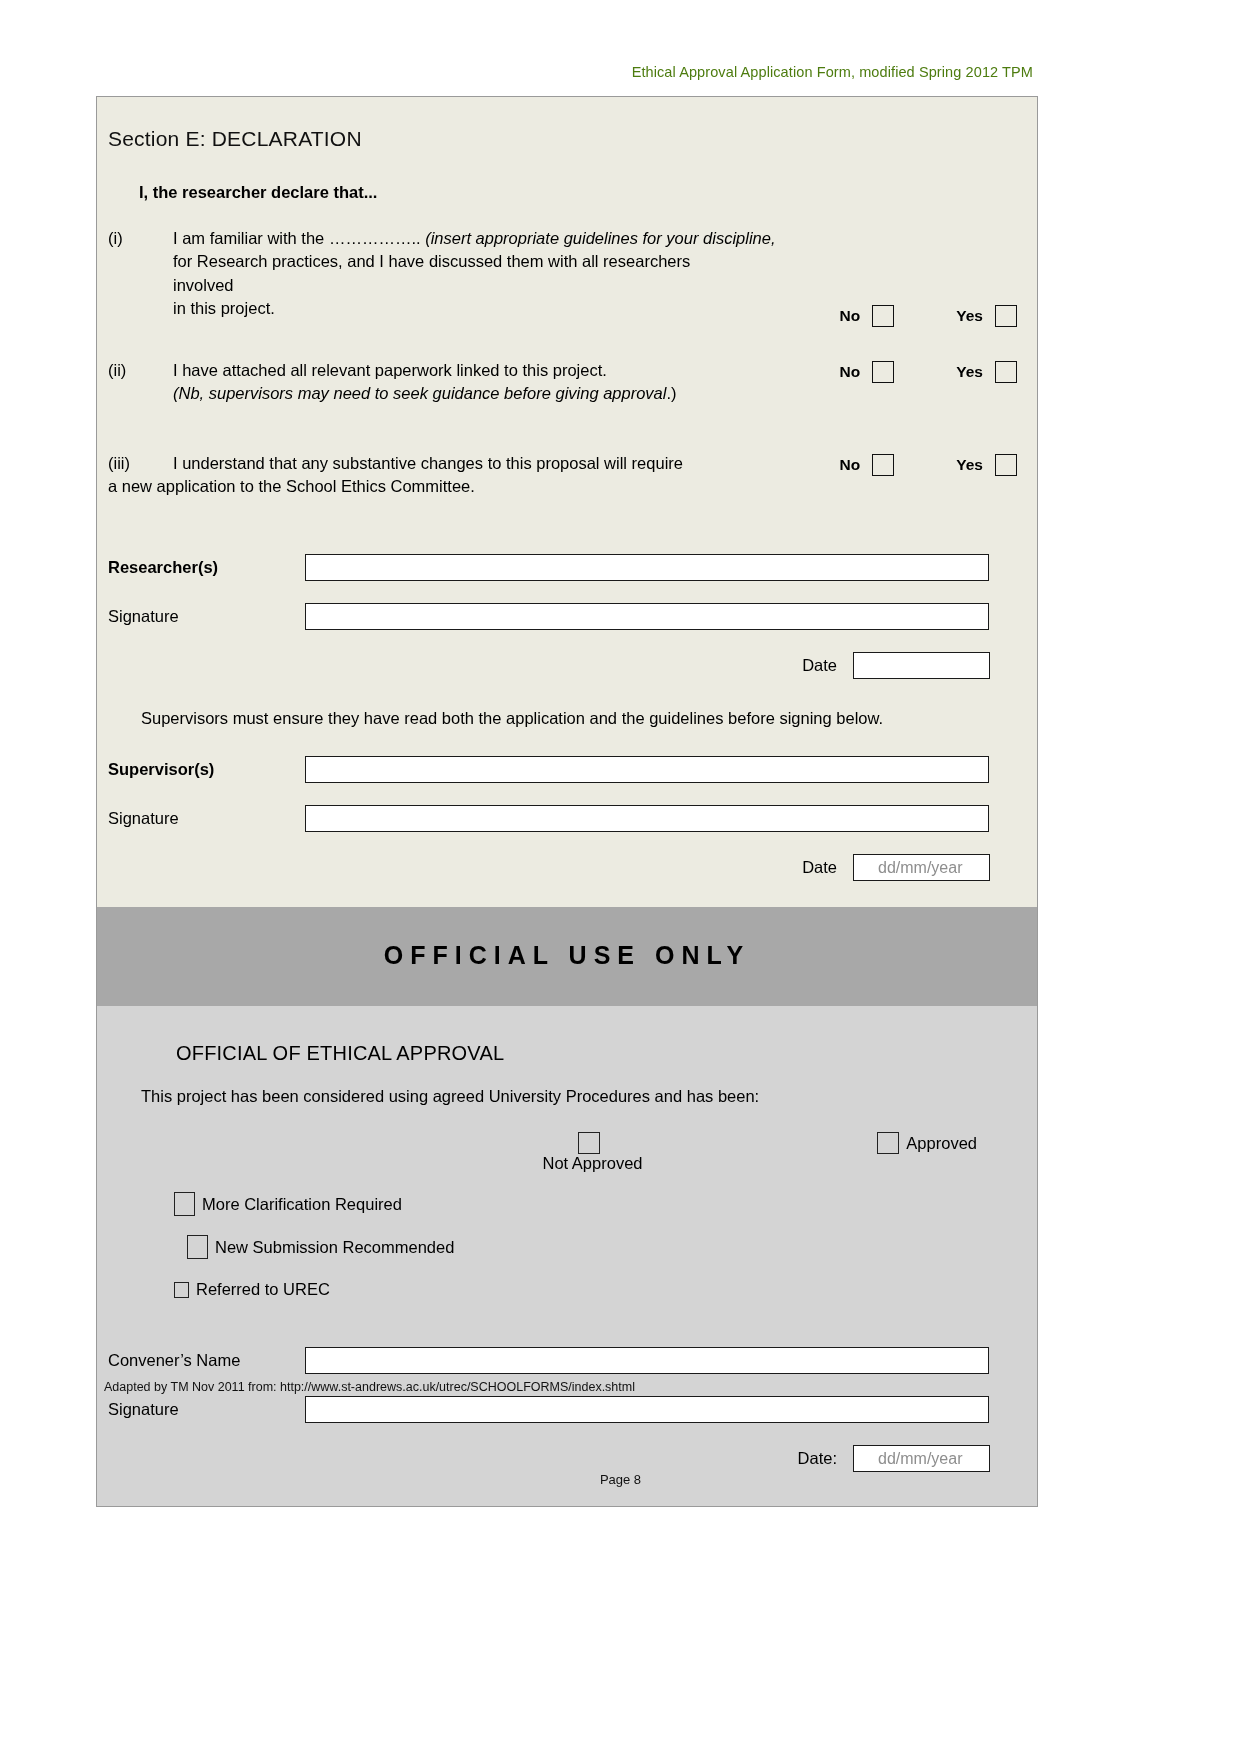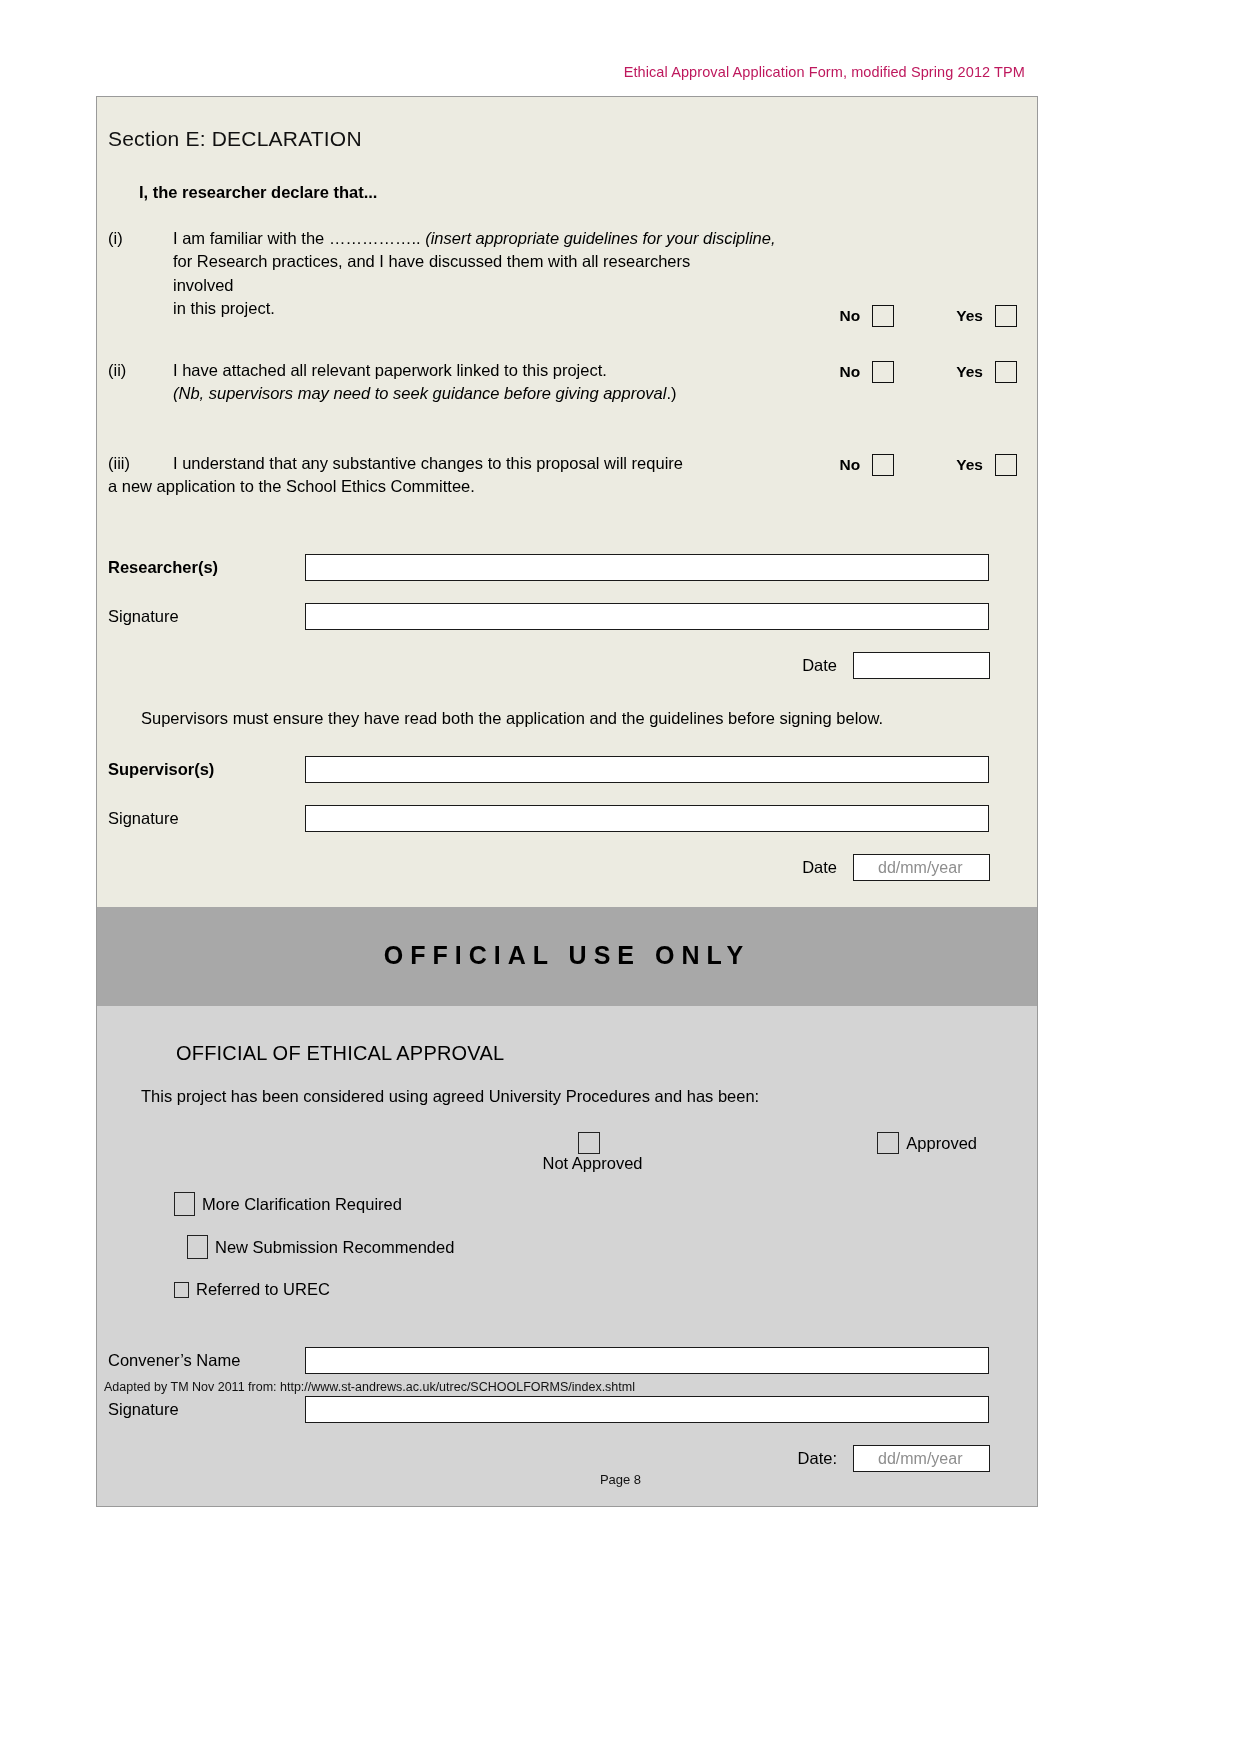--- a/index.html
+++ b/index.html
@@ -20,24 +20,24 @@
     position: relative;
     width: 1241px;
     height: 1754px;
     background: #ffffff;
   }
 
   
   .doc-header {
     position: absolute;
     top: 64px;
-    right: 216px;
+    right: 208px;
     font-size: 14.5px;
     letter-spacing: 0.1px;
-    color: #be185d;
+    color: #4d7c0f;
     white-space: nowrap;
   }
 
   
   .form-frame {
     position: absolute;
     left: 96px;
     top: 96px;
     width: 942px;
     border: 1px solid #9a9a9a;

